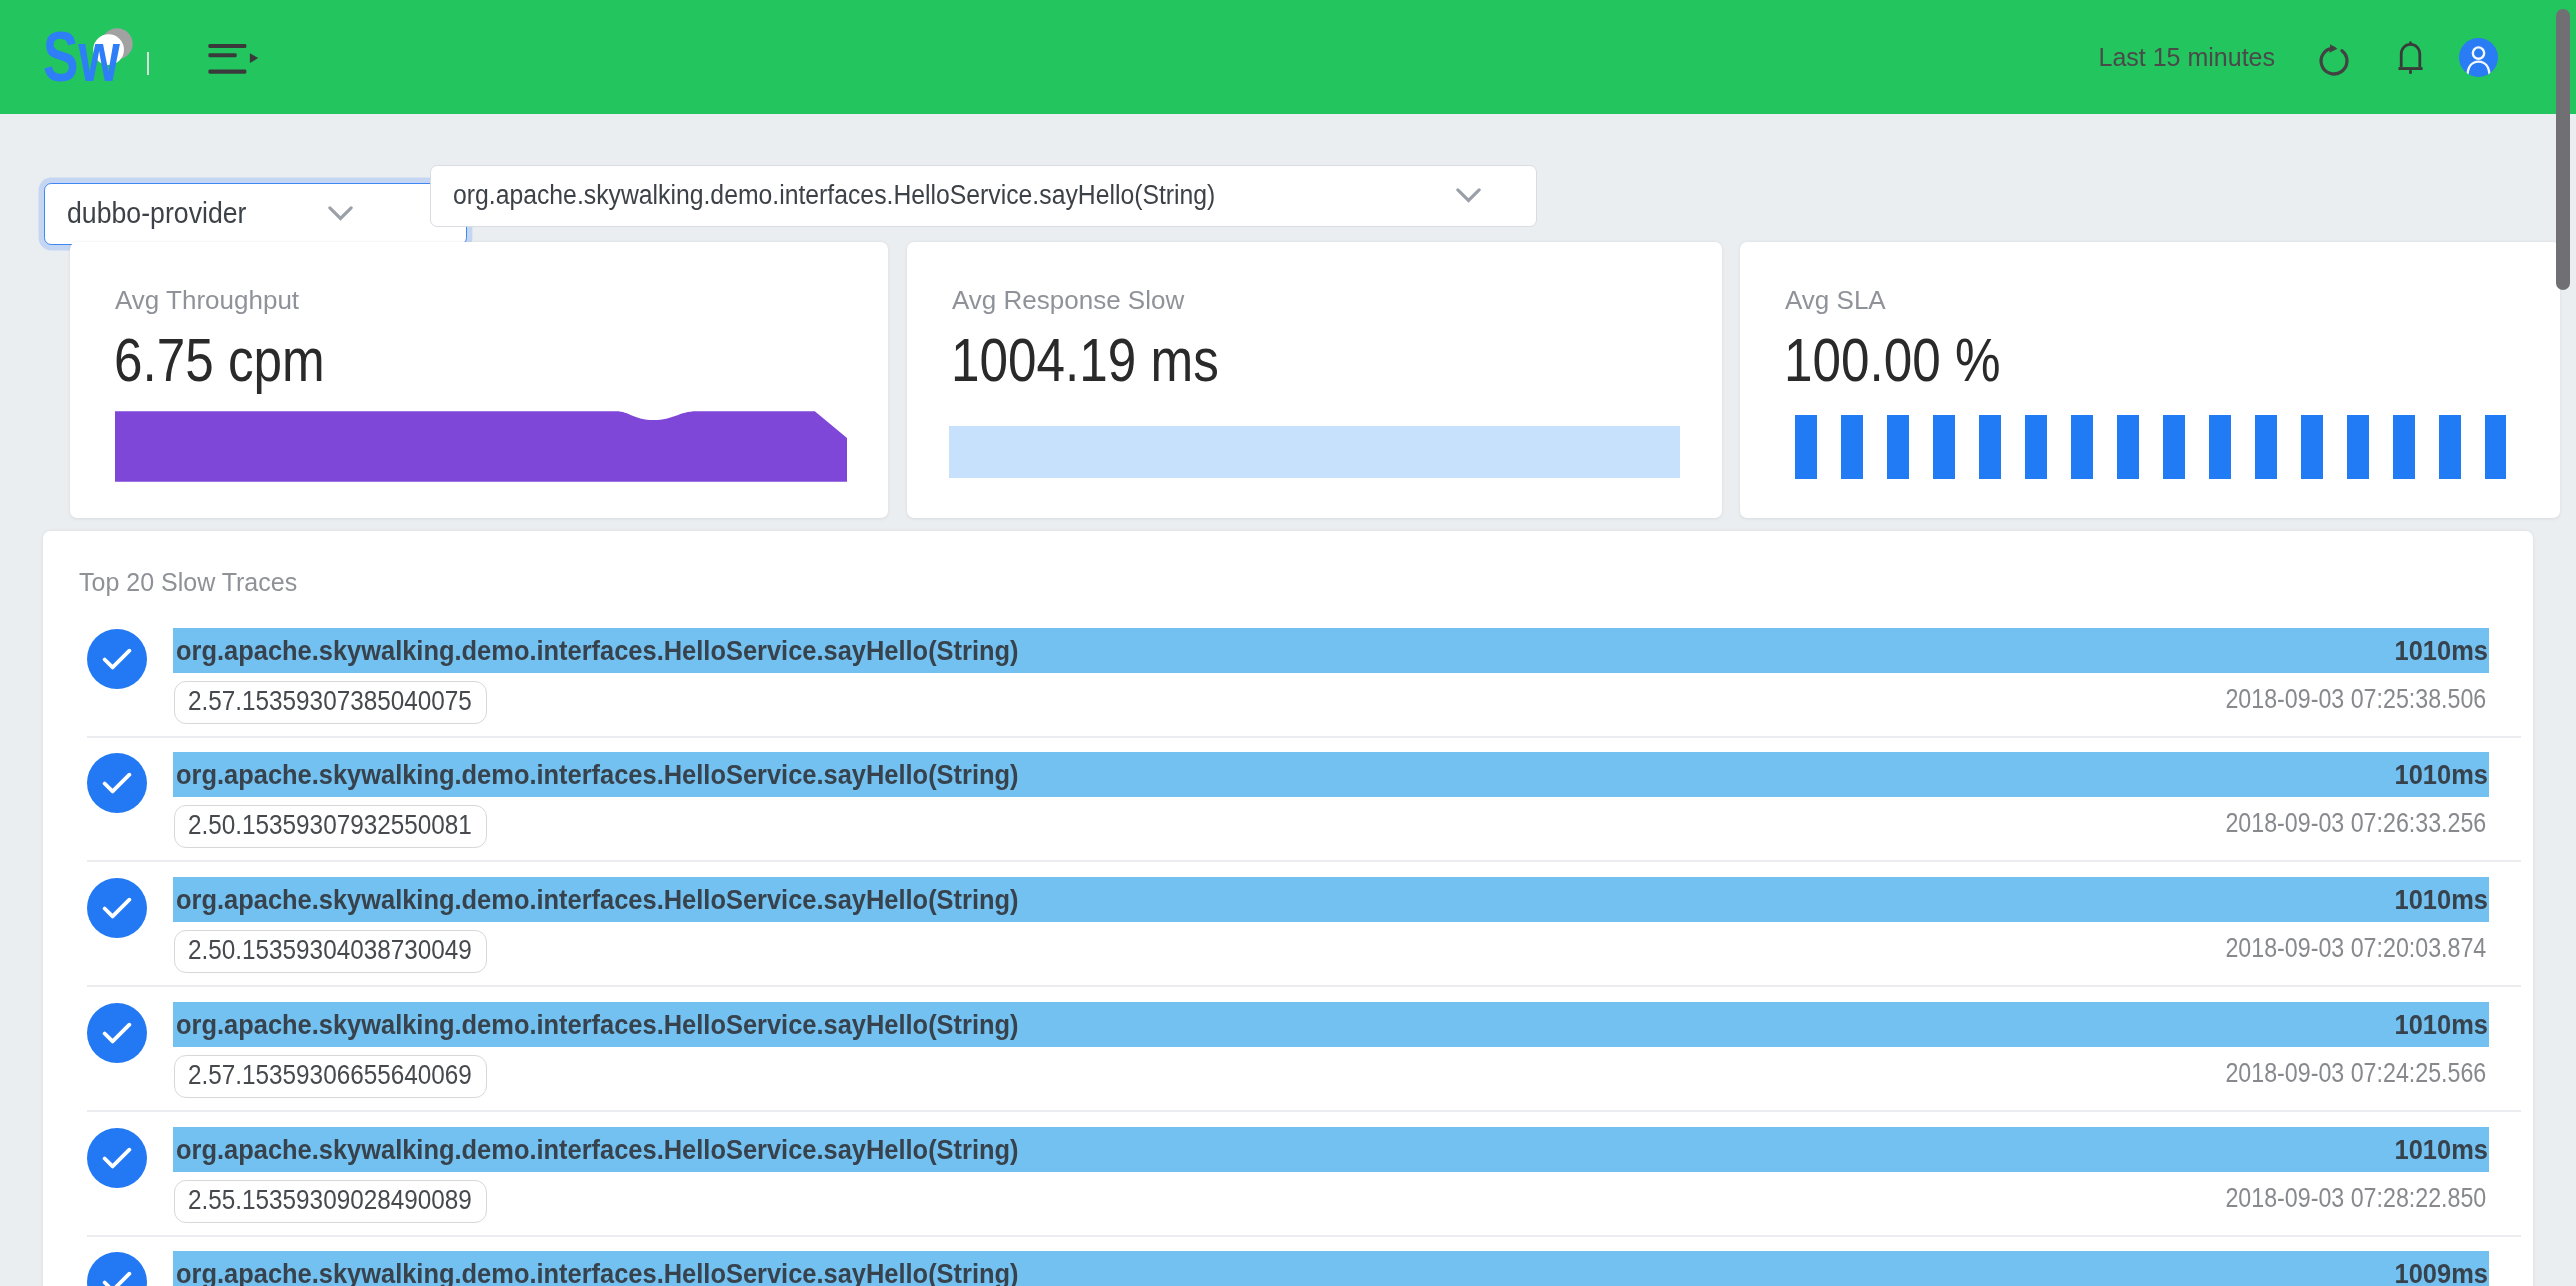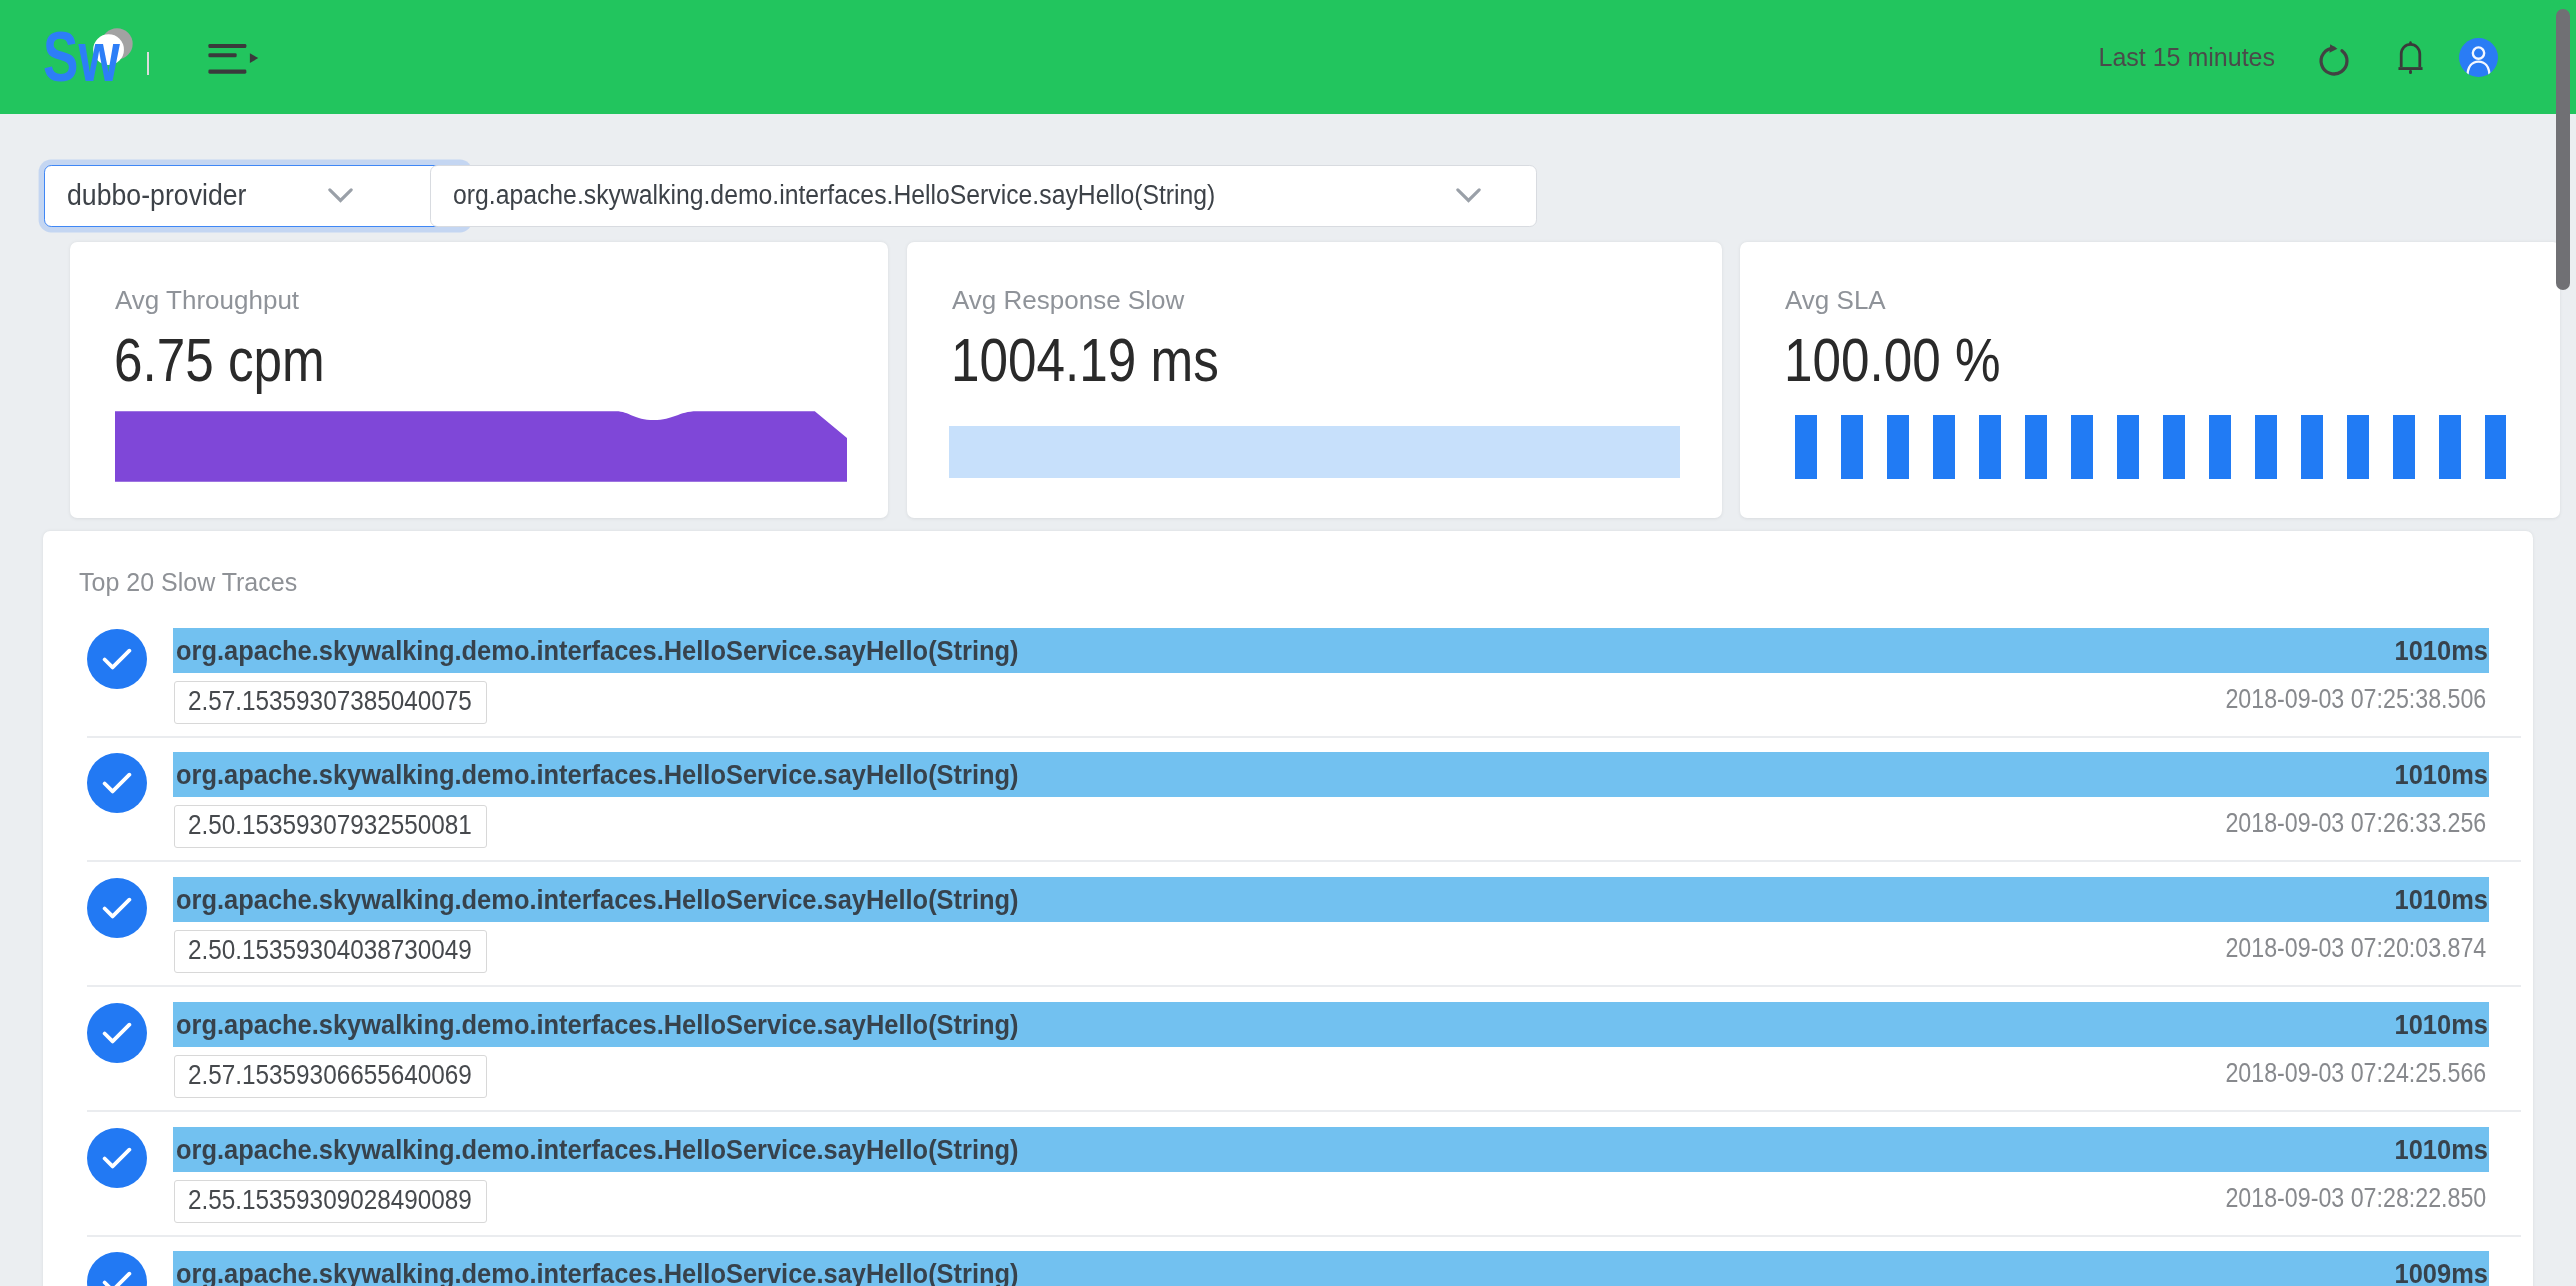--- a/index.html
+++ b/index.html
@@ -15,21 +15,21 @@
 #refresh-icon { position:absolute; left:2315px; top:42px; }
 #bell-icon { position:absolute; left:2398px; top:41px; }
 #avatar { position:absolute; left:2459px; top:38px; width:39px; height:39px; border-radius:50%; background:#2a7cf5; overflow:hidden; }
 #avatar svg { position:absolute; left:0; top:0; }
 
 
 #scrollbar { position:absolute; left:2556px; top:9px; width:14.3px; height:281px; border-radius:7.2px; background:#707074; z-index:50; }
 
 
 .sel { position:absolute; top:165px; height:62px; background:#fff; border-radius:7.2px; }
-#sel1 { left:44px; width:423px; border:1.8px solid #3f87f5; box-shadow:0 0 0 5.4px rgba(97,156,245,0.28); }
+#sel1 { left:44px; width:423px; border:1.8px solid #3f87f5; box-shadow:0 0 0 5.4px rgba(97,156,245,0.28);margin-top:18px; }
 #sel2 { left:430px; width:1107px; border:1.8px solid #d8dbe0; }
 .sel .txt { position:absolute; left:21.5px; top:0; height:58px; line-height:58px; color:#3d4248; transform-origin:0 50%; white-space:nowrap; }
 #sel1 .txt { font-size:29px; transform:scaleX(0.92); }
 #sel2 .txt { font-size:27px; transform:scaleX(0.917); }
 .sel svg { position:absolute; top:22.4px; }
 #sel1 svg { left:283px; }
 #sel2 svg { left:1025px; }
 
 
 .card { position:absolute; top:242px; height:276px; background:#fff; border-radius:7.2px; box-shadow:0 0.9px 3.6px rgba(0,0,0,0.08);margin-left:27px; }
@@ -45,21 +45,21 @@
 
 
 #traces { position:absolute; left:43px; top:531px; width:2490px; height:805px; background:#fff; border-radius:7.2px 7.2px 0 0; box-shadow:0 0.9px 3.6px rgba(0,0,0,0.08); }
 #traces .head { position:absolute; left:36px; top:37px; font-size:25px; color:#8e9196; }
 .row { position:absolute; left:0; top:0; width:2490px; height:125px; }
 .row .circ { position:absolute; left:44px; top:0.9px; width:60px; height:60px; border-radius:50%; background:#2279f3; }
 .row .circ svg { position:absolute; left:15px; top:18px; }
 .row .bar { position:absolute; left:130px; top:0; width:2316px; height:45px; background:#72c1f0; }
 .row .bar .nm { position:absolute; left:2.7px; top:0; height:45px; line-height:45px; font-size:27.5px; font-weight:bold; color:#37424c; transform:scaleX(0.925); transform-origin:0 50%; white-space:nowrap; }
 .row .bar .ms { position:absolute; right:0.9px; top:0; height:45px; line-height:45px; font-size:27.5px; font-weight:bold; color:#37424c; transform:scaleX(0.925); transform-origin:100% 50%; }
-.row .tag { position:absolute; left:131px; top:53px; width:313px; height:43px; border:1.8px solid #d8d8d8; border-radius:3px; line-height:39px; padding:0 0 0 12.5px; color:#46494d; }
+.row .tag { position:absolute; left:131px; top:53px; width:313px; height:43px; border:1.8px solid #d8d8d8; border-radius:12px; line-height:39px; padding:0 0 0 12.5px; color:#46494d; }
 .row .tag span { display:inline-block; font-size:27px; transform:scaleX(0.9); transform-origin:0 50%; white-space:nowrap; }
 .row .date { position:absolute; right:47px; top:56px; font-size:27px; color:#87898d; transform:scaleX(0.86); transform-origin:100% 50%; white-space:nowrap; }
 .row .sep { position:absolute; left:44px; right:12.5px; top:108px; height:1.8px; background:#eaecef; }
 </style>
 </head>
 <body>
 
 <div id="header">
   <svg id="logo" width="116" height="68" viewBox="0 0 130 76">
     <circle cx="83" cy="21" r="17.5" fill="#a2a2a2"></circle>

